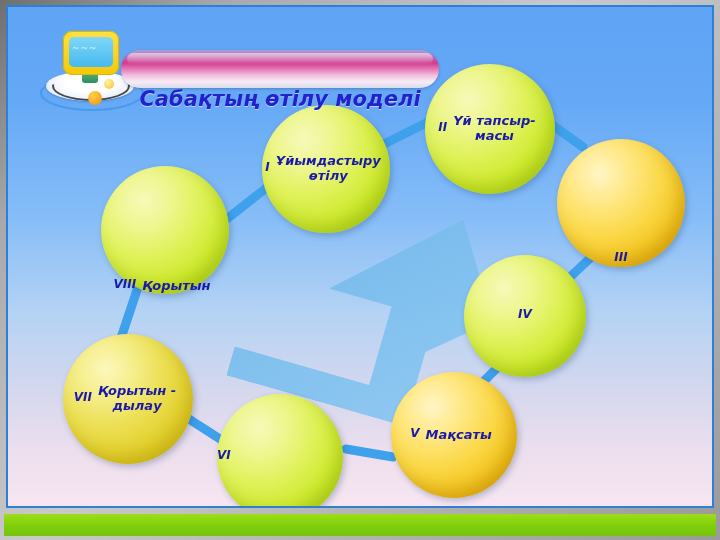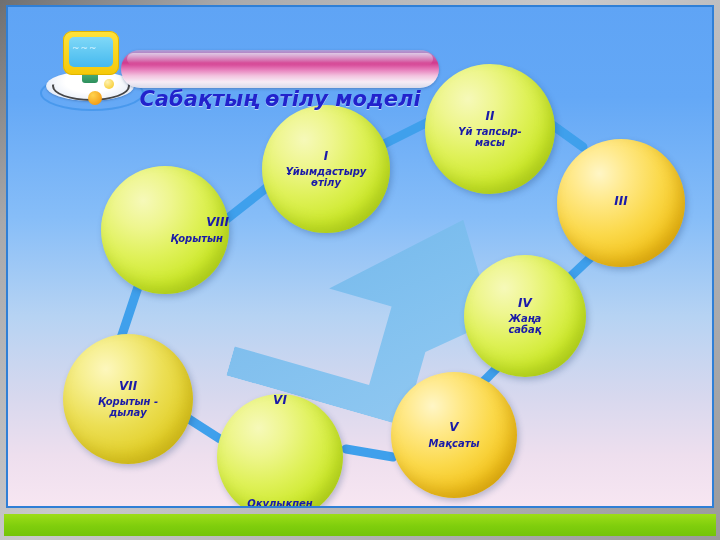--- a/index.html
+++ b/index.html
@@ -70,25 +70,25 @@
          background:linear-gradient(135deg,#8cc8f2 0%,#7ec0ef 45%,#6fb4e8 100%);
          clip-path:polygon(26% 36%, 26% 0%, 100% 0%, 100% 14%, 44% 14%,
                            44% 52%, 70% 52%, 26% 100%, 0% 52%, 10% 52%);
          transform:rotate(196deg);opacity:.92;}
 
   
   .lines{position:absolute;inset:0;}
 
   
   .node{position:absolute;border-radius:50%;
-        display:flex;flex-direction:column;align-items:center;justify-content:center;
+        display:flex;flex-direction:row;align-items:center;justify-content:center;
         text-align:center;color:#1a1aa8;font-style:italic;font-weight:bold;
         line-height:1.12;}
   .node .rn{font-size:12px;margin-bottom:3px;}
-  .node .lbl{font-size:10px;padding:0 6px;white-space:pre-line;}
+  .node .lbl{font-size:13px;padding:0 6px;white-space:pre-line;}
   .green{background:radial-gradient(circle at 33% 27%,
             #f6f9b9 0%, #eef68e 22%, #dff159 45%, #cde92c 68%, #b9d91a 88%, #a8c814 100%);
           box-shadow:inset -6px -8px 14px rgba(120,150,10,.30),
                       2px 3px 6px rgba(30,60,110,.28);}
   .gold{background:radial-gradient(circle at 33% 27%,
             #fff6c6 0%, #ffe98a 22%, #fbd94b 48%, #f3c41c 72%, #e2ad07 92%, #d39d04 100%);
           box-shadow:inset -6px -8px 14px rgba(160,110,5,.30),
                       2px 3px 6px rgba(30,60,110,.28);}
   .gy{background:radial-gradient(circle at 33% 27%,
             #fdf7bd 0%, #f6ef8f 20%, #ecdf55 44%, #e2cf28 70%, #d6bf14 92%, #c8b00c 100%);
@@ -123,36 +123,32 @@
         <div class="node green" style="left: 254px; top: 98px; width: 128px; height: 128px;">
           <div class="rn">I</div>
           <div class="lbl">Ұйымдастыру
 өтілу</div>
         </div>
         <div class="node green" style="left: 417px; top: 57px; width: 130px; height: 130px;">
           <div class="rn">II</div>
           <div class="lbl">Үй тапсыр-
 масы</div>
         </div>
-        <div class="node gold" style="left: 549px; top: 132px; width: 128px; height: 128px;">
+        <div class="node gold" style="left: 549px; top: 132px; width: 128px; height: 128px; align-items: flex-end;">
           <div class="rn">III</div>
         </div>
         <div class="node green" style="left: 456px; top: 248px; width: 122px; height: 122px;">
           <div class="rn">IV</div>
-          <div class="lbl">Жаңа
-сабақ</div>
         </div>
         <div class="node gold" style="left: 383px; top: 365px; width: 126px; height: 126px;">
           <div class="rn">V</div>
           <div class="lbl">Мақсаты</div>
         </div>
         <div class="node green" style="left: 209px; top: 387px; width: 126px; height: 126px; justify-content: space-between;">
           <div class="rn">VI</div>
-          <div class="lbl">Оқулықпен
-жұмыс</div>
         </div>
         <div class="node gy" style="left: 55px; top: 327px; width: 130px; height: 130px;">
           <div class="rn">VII</div>
           <div class="lbl">Қорытын -
 дылау</div>
         </div>
         <div class="node green" style="left: 93px; top: 159px; width: 128px; height: 128px; align-items: flex-end;">
           <div class="rn">VIII</div>
           <div class="lbl">Қорытын</div>
         </div>

